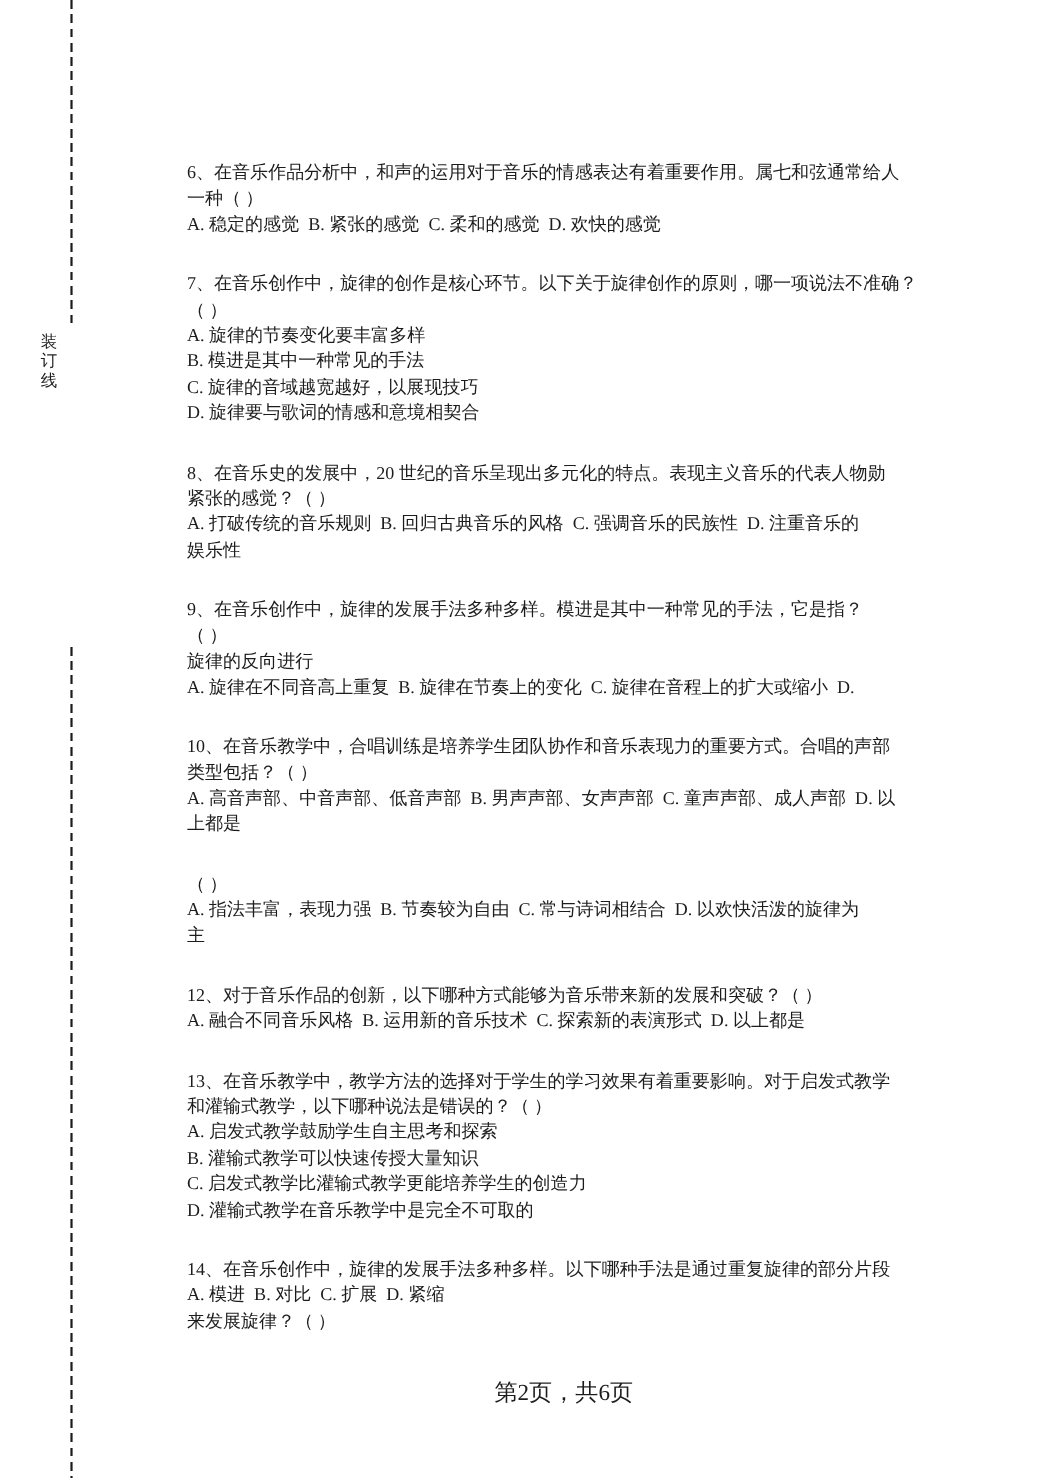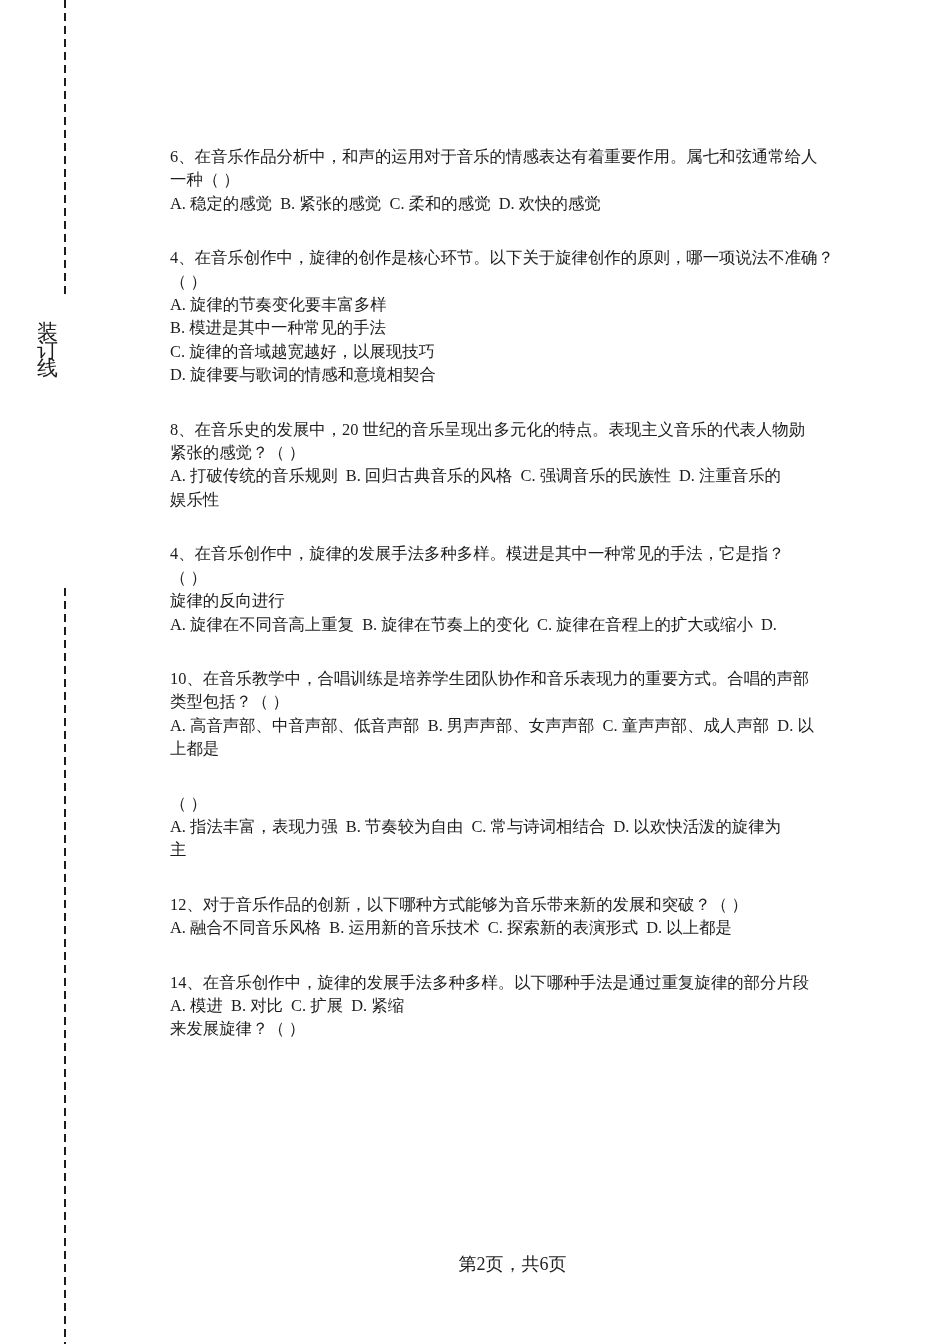--- a/index.html
+++ b/index.html
@@ -28,25 +28,24 @@
   }
   .binding-dash.top    { top: 0;     height: 295px; }
   .binding-dash.bottom { top: 588px; height: 756px; }
 
   
   .binding-label {
     position: absolute;
     left: 37px;
     top: 302px;
     width: 1em;
-    font-size: 21px;
+    font-size: 15px;
     line-height: 18px;
     word-break: break-all;
     color: #1c1c1c;
-    margin-top: 21px;
   }
 
   
   .content {
     position: absolute;
     left: 170px;
     top: 145px;
     width: 695px;
   }
   .q {
@@ -59,75 +58,83 @@
     color: #1c1c1c;
   }
 
   
   .footer {
     position: absolute;
     left: 165px;
     top: 1252px;
     width: 695px;
     text-align: center;
-    font-size: 18px;
+    font-size: 21px;
     color: #1c1c1c;
   }
 </style>
 </head>
 <body>
 
 <div class="binding-dash top"></div>
 
 <div class="binding-label">装订线</div>
 
 <div class="binding-dash bottom"></div>
 
 <main class="content">
     <div class="q">
       <div class="line">6、在音乐作品分析中，和声的运用对于音乐的情感表达有着重要作用。属七和弦通常给人</div>
       <div class="line">一种（ ）</div>
       <div class="line">A. 稳定的感觉  B. 紧张的感觉  C. 柔和的感觉  D. 欢快的感觉</div>
     </div>
     <div class="q">
-      <div class="line">4、在音乐创作中，旋律的创作是核心环节。以下关于旋律创作的原则，哪一项说法不准确？</div>
+      <div class="line">7、在音乐创作中，旋律的创作是核心环节。以下关于旋律创作的原则，哪一项说法不准确？</div>
       <div class="line">（ ）</div>
       <div class="line">A. 旋律的节奏变化要丰富多样</div>
       <div class="line">B. 模进是其中一种常见的手法</div>
       <div class="line">C. 旋律的音域越宽越好，以展现技巧</div>
       <div class="line">D. 旋律要与歌词的情感和意境相契合</div>
     </div>
     <div class="q">
       <div class="line">8、在音乐史的发展中，20 世纪的音乐呈现出多元化的特点。表现主义音乐的代表人物勋</div>
       <div class="line">紧张的感觉？（ ）</div>
       <div class="line">A. 打破传统的音乐规则  B. 回归古典音乐的风格  C. 强调音乐的民族性  D. 注重音乐的</div>
       <div class="line">娱乐性</div>
     </div>
     <div class="q">
-      <div class="line">4、在音乐创作中，旋律的发展手法多种多样。模进是其中一种常见的手法，它是指？</div>
+      <div class="line">9、在音乐创作中，旋律的发展手法多种多样。模进是其中一种常见的手法，它是指？</div>
       <div class="line">（ ）</div>
       <div class="line">旋律的反向进行</div>
       <div class="line">A. 旋律在不同音高上重复  B. 旋律在节奏上的变化  C. 旋律在音程上的扩大或缩小  D.</div>
     </div>
     <div class="q">
       <div class="line">10、在音乐教学中，合唱训练是培养学生团队协作和音乐表现力的重要方式。合唱的声部</div>
       <div class="line">类型包括？（ ）</div>
       <div class="line">A. 高音声部、中音声部、低音声部  B. 男声声部、女声声部  C. 童声声部、成人声部  D. 以</div>
       <div class="line">上都是</div>
     </div>
     <div class="q">
       <div class="line">（ ）</div>
       <div class="line">A. 指法丰富，表现力强  B. 节奏较为自由  C. 常与诗词相结合  D. 以欢快活泼的旋律为</div>
       <div class="line">主</div>
     </div>
     <div class="q">
       <div class="line">12、对于音乐作品的创新，以下哪种方式能够为音乐带来新的发展和突破？（ ）</div>
       <div class="line">A. 融合不同音乐风格  B. 运用新的音乐技术  C. 探索新的表演形式  D. 以上都是</div>
     </div>
     <div class="q">
+      <div class="line">13、在音乐教学中，教学方法的选择对于学生的学习效果有着重要影响。对于启发式教学</div>
+      <div class="line">和灌输式教学，以下哪种说法是错误的？（ ）</div>
+      <div class="line">A. 启发式教学鼓励学生自主思考和探索</div>
+      <div class="line">B. 灌输式教学可以快速传授大量知识</div>
+      <div class="line">C. 启发式教学比灌输式教学更能培养学生的创造力</div>
+      <div class="line">D. 灌输式教学在音乐教学中是完全不可取的</div>
+    </div>
+    <div class="q">
       <div class="line">14、在音乐创作中，旋律的发展手法多种多样。以下哪种手法是通过重复旋律的部分片段</div>
       <div class="line">A. 模进  B. 对比  C. 扩展  D. 紧缩</div>
       <div class="line">来发展旋律？（ ）</div>
     </div>
   </main>
 
 <footer class="footer">
   <span>第2页，共6页</span>
 </footer>
 

